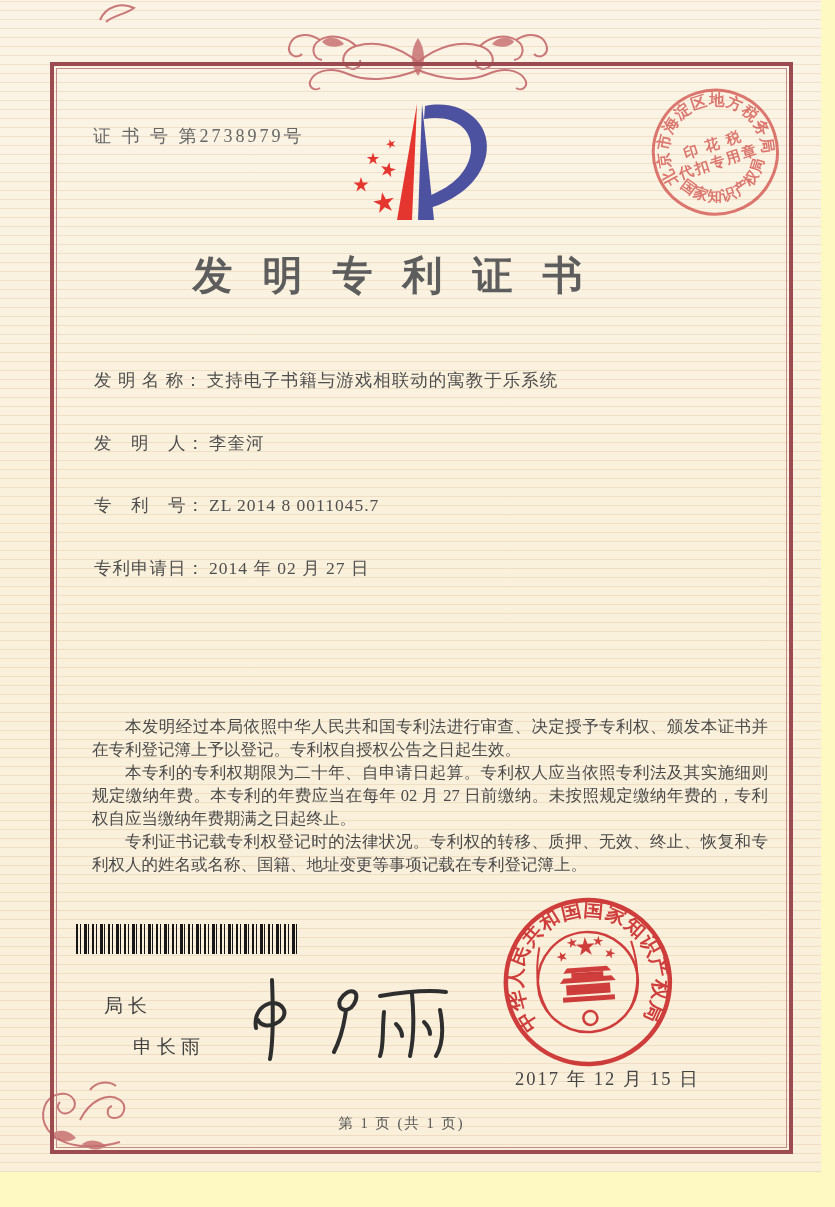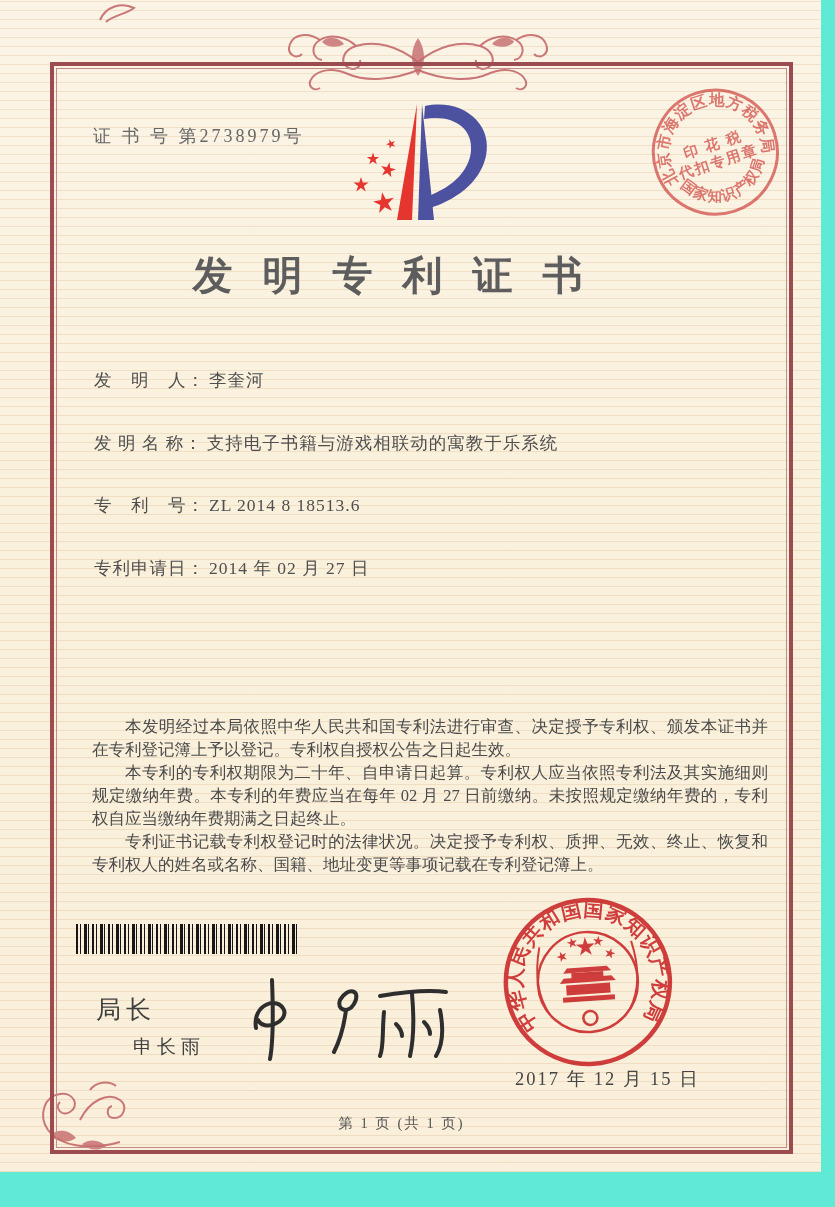--- a/index.html
+++ b/index.html
@@ -2,21 +2,21 @@
 <html style="--paper: #faf1de; --frame: #9c4b50; --frame_inner: #c38a8a; --ink: #4c4c4c; --title_ink: #5d5d5d; --seal_red: #d2383c; --stamp_red: #dd6f6f; --logo_blue: #4d52a0; --logo_red: #e5352f; --ornament: #c4696c; --barcode: #161616;"><head>
 <meta charset="utf-8">
 <style>
   :root{
     --paper:#faf1de; --frame:#9c4b50; --frame_inner:#c38a8a;
     --ink:#4c4c4c; --title_ink:#5d5d5d; --seal_red:#d2383c;
     --stamp_red:#dd6f6f; --logo_blue:#4d52a0; --logo_red:#e5352f;
     --ornament:#c4696c; --barcode:#161616;
   }
   html,body{margin:0;padding:0;background:#ddd;}
-  .page{position:relative;width:835px;height:1207px;background:#5eead4;overflow:hidden;
+  .page{position:relative;width:835px;height:1207px;background:#fef9c3;overflow:hidden;
         font-family:"Liberation Serif","DejaVu Serif",serif;color:var(--ink);}
   .paper{position:absolute;left:0;top:0;width:821px;height:1172px;
          background:linear-gradient(180deg,#fbf4e6 0%,#faf1dd 40%,#f9efda 100%);}
   .paper::after{content:"";position:absolute;inset:0;
          background:repeating-linear-gradient(0deg, rgba(213,168,118,.25) 0 1px, transparent 1px 9px);}
   .frame{position:absolute;left:50px;top:62px;width:735px;height:1084px;
          border:4px solid var(--frame);}
   .frame::after{content:"";position:absolute;inset:2px;border:1px solid var(--frame_inner);}
 
   .cert-no{position:absolute;left:93px;top:124px;font-size:18px;color:#676767;letter-spacing:3px;}
@@ -32,21 +32,21 @@
          line-height:23px;color:#4b4b4b;text-align:justify;}
   .paras p{margin:0;text-indent:2em;}
 
   .barcode{position:absolute;left:76px;top:924px;width:224px;height:30px;
          background:repeating-linear-gradient(90deg,
            var(--barcode) 0 2px, transparent 2px 4px,
            var(--barcode) 4px 5px, transparent 5px 8px,
            var(--barcode) 8px 11px, transparent 11px 12px,
            var(--barcode) 12px 13px, transparent 13px 16px);}
 
-  .issuer-pos{position:absolute;left:96px;top:993px;font-size:25px;color:#3f3f3f;letter-spacing:5px;}
+  .issuer-pos{position:absolute;left:104px;top:993px;font-size:19px;color:#3f3f3f;letter-spacing:5px;}
   .issuer-name{position:absolute;left:96px;top:1034px;font-size:19px;color:#3f3f3f;letter-spacing:5px;margin-left:37px;}
   .sig{position:absolute;left:228px;top:966px;}
   .sig path{stroke:#2e2e2e;fill:none;stroke-width:4;stroke-linecap:round;stroke-linejoin:round;}
 
   .seal{position:absolute;left:478px;top:872px;mix-blend-mode:multiply;opacity:.95;transform:rotate(-4deg);}
   .seal-svg text{fill:var(--seal_red);font-weight:bold;font-family:"Liberation Serif",serif;}
   .seal-svg .ln{stroke:var(--seal_red);fill:none;}
   .seal-svg .fl{fill:var(--seal_red);}
   .seal-date{position:absolute;left:515px;top:1066px;font-size:18.5px;color:#454545;letter-spacing:2px;}
 
@@ -136,37 +136,37 @@
       </text>
       <text x="80" y="77" font-size="14.5" text-anchor="middle" letter-spacing="2">印 花 税</text>
       <text x="80" y="95" font-size="14.5" text-anchor="middle" letter-spacing="2">代扣专用章</text>
     </svg>
   </div>
 
   <div class="title">发明专利证书</div>
 
   <div class="fields">
     <div class="field">
+      <span class="lbl">发 明 名 称：</span><span class="val">支持电子书籍与游戏相联动的寓教于乐系统</span>
+    </div>
+    <div class="field">
       <span class="lbl">发　明　人：</span><span class="val">李奎河</span>
     </div>
     <div class="field">
-      <span class="lbl">发 明 名 称：</span><span class="val">支持电子书籍与游戏相联动的寓教于乐系统</span>
-    </div>
-    <div class="field">
-      <span class="lbl">专　利　号：</span><span class="val">ZL 2014 8 18513.6</span>
+      <span class="lbl">专　利　号：</span><span class="val">ZL 2014 8 0011045.7</span>
     </div>
     <div class="field">
       <span class="lbl">专利申请日：</span><span class="val">2014 年 02 月 27 日</span>
     </div>
   </div>
 
   <div class="paras">
     <p>本发明经过本局依照中华人民共和国专利法进行审查、决定授予专利权、颁发本证书并在专利登记簿上予以登记。专利权自授权公告之日起生效。</p>
     <p>本专利的专利权期限为二十年、自申请日起算。专利权人应当依照专利法及其实施细则规定缴纳年费。本专利的年费应当在每年 02 月 27 日前缴纳。未按照规定缴纳年费的，专利权自应当缴纳年费期满之日起终止。</p>
-    <p>专利证书记载专利权登记时的法律状况。决定授予专利权、质押、无效、终止、恢复和专利权人的姓名或名称、国籍、地址变更等事项记载在专利登记簿上。</p>
+    <p>专利证书记载专利权登记时的法律状况。专利权的转移、质押、无效、终止、恢复和专利权人的姓名或名称、国籍、地址变更等事项记载在专利登记簿上。</p>
   </div>
 
   <div class="barcode"></div>
 
   <div class="issuer-pos">局长</div>
   <div class="issuer-name">申长雨</div>
 
   <svg class="sig" width="240" height="100" viewBox="0 0 240 100">
     <path d="M28,62 C24,38 50,30 56,44 C60,56 36,66 30,54"></path>
     <path d="M44,14 C45,40 46,72 42,93"></path>

